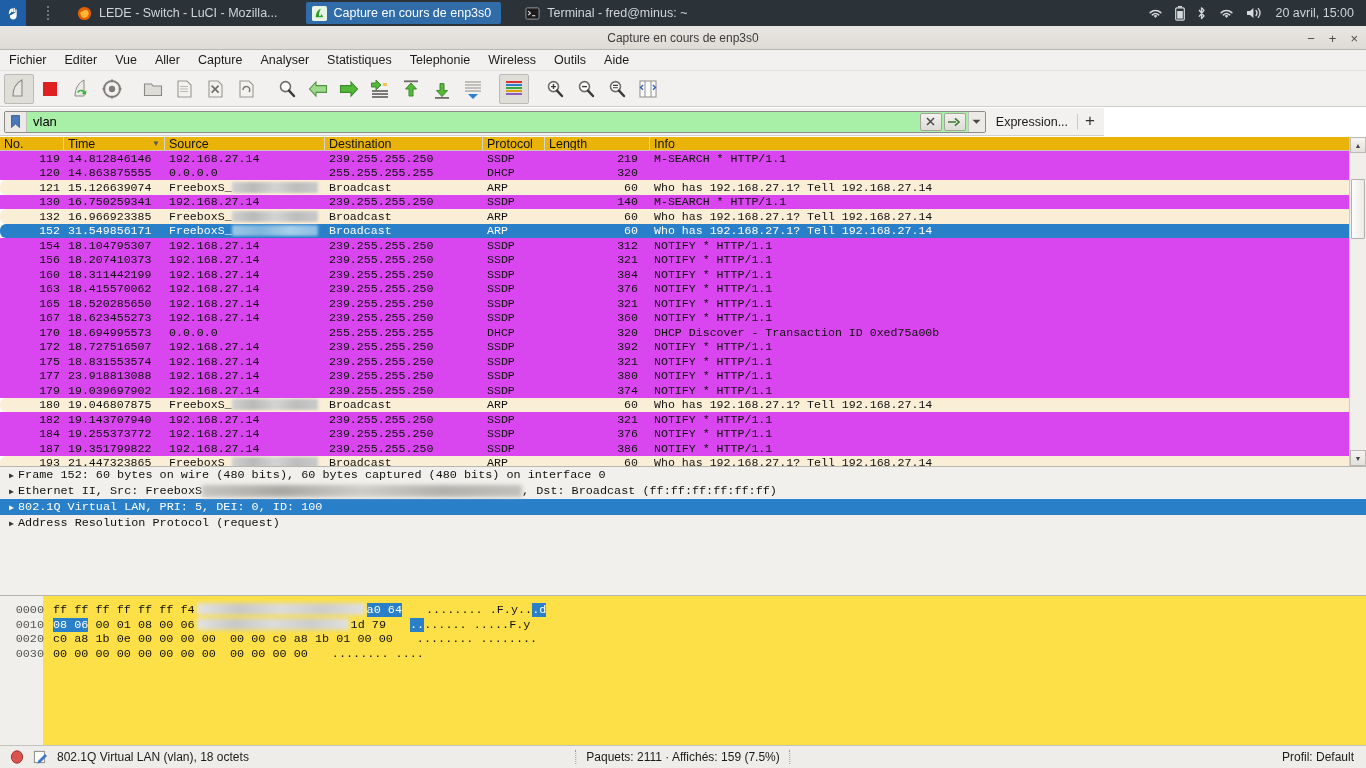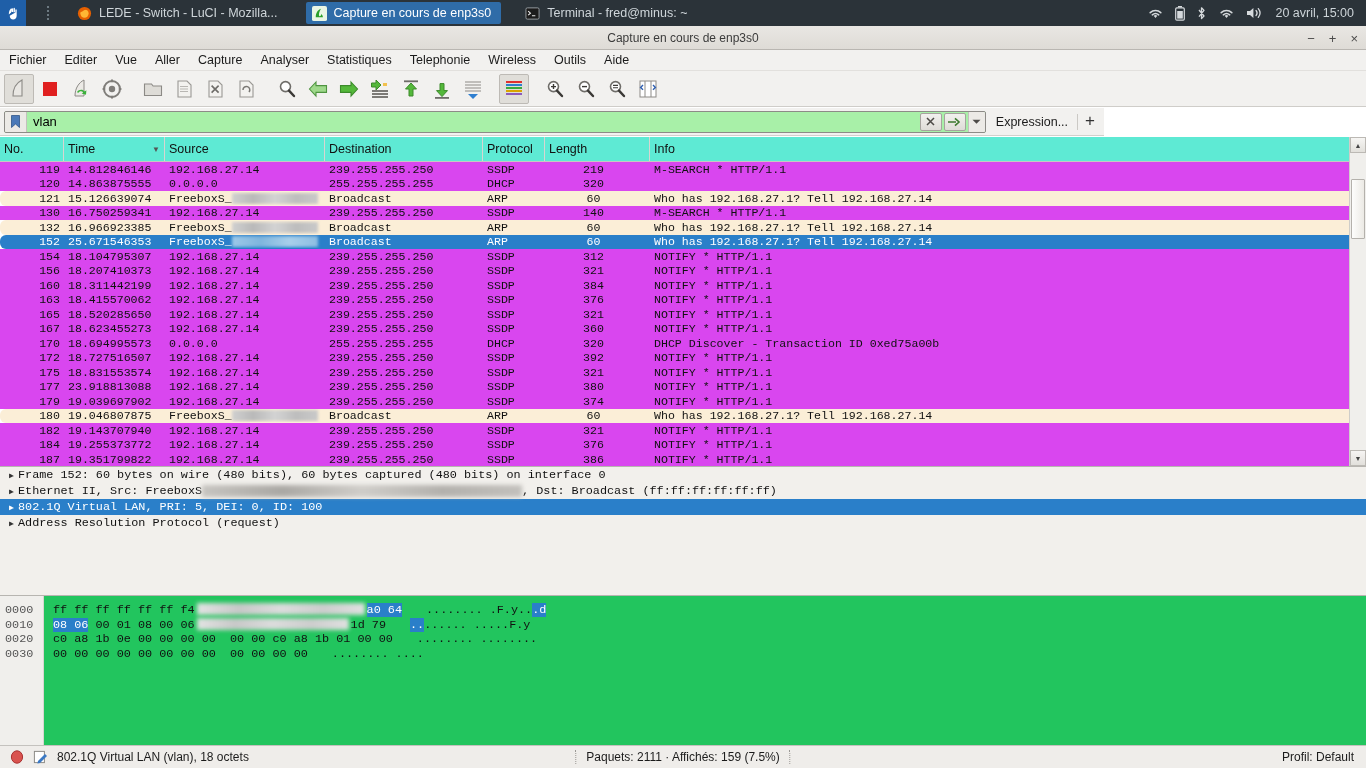--- a/index.html
+++ b/index.html
@@ -119,42 +119,42 @@
   .f-expr { font-size: 12.5px; color: #1b1b1b; padding: 0 6px; white-space: nowrap; }
   .f-divider { width: 1px; height: 16px; background: #cbc9c5; margin: 0 3px; }
   .f-plus { font-size: 17px; color: #333; padding: 0 9px 2px 4px; }
 
   
   .plist {
     position: absolute; top: 137px; left: 0; width: 1366px; height: 329px;
     background: #ffffff; overflow: hidden;
   }
   .ph {
-    display: flex; height: 25px; background: #5eead4;
+    display: flex; height: 14px; background: #eab308;
     border-bottom: 1px solid #c9c7c3; font-size: 12.5px; color: #111;
   }
   .ph > div {
     border-right: 1px solid #d7d5d1; padding: 1px 4px;
     display: flex; align-items: center; white-space: nowrap; overflow: hidden;
   }
   .ph .sortarrow { margin-left: auto; font-size: 8px; color: #555; }
   .prow {
     display: flex; height: 14.5px; font-family: "Liberation Mono", monospace;
     font-size: 11.6px; color: #111; align-items: center;
   }
   .prow > div { padding: 0 4px; white-space: nowrap; overflow: hidden; }
   .prow.ssdp, .prow.dhcp { background: #d946ef; }
   .prow.arp { background: #fbeed7; border-radius: 6px; }
   .prow.selected { background: #2a7fc9; color: #ffffff; }
   .c-no     { width: 64px;  text-align: right; }
   .c-time   { width: 101px; text-align: left; }
   .c-src    { width: 160px; }
   .c-dst    { width: 158px; }
   .c-proto  { width: 62px; }
-  .c-len    { width: 105px; text-align: center; padding-right: 12px !important; }
+  .c-len    { width: 105px; text-align: right; padding-right: 12px !important; }
   .c-info   { flex: 1 1 auto; }
   .redact {
     display: inline-block; vertical-align: -2px; height: 11px;
     background: linear-gradient(90deg,#cfcfcf,#b9b9b9,#d3d3d3,#bdbdbd,#c9c9c9);
     filter: blur(1.6px); border-radius: 1px;
   }
   .prow.selected .redact {
     background: linear-gradient(90deg,#9cc8e8,#7fb5dd,#a8cfea,#8cbde2);
   }
 
@@ -195,22 +195,23 @@
   .drow.sel .dtri { color: #fff; }
   .details .redact-det {
     display: inline-block; vertical-align: -3px; height: 12px;
     background: linear-gradient(90deg,#c6c4c0,#aaa8a4,#cfcdc9,#b3b1ad,#c2c0bc);
     filter: blur(1.9px); border-radius: 1px;
   }
 
   
   .hexpane {
     position: absolute; top: 595px; left: 0; width: 1366px; height: 150px;
-    background: #22c55e; border-top: 1px solid #b7b5b0;
+    background: #fde047; border-top: 1px solid #b7b5b0;
     overflow: hidden;
+    text-align: right;
   }
   .hex-left {
     position: absolute; left: 0; top: 0; width: 44px; height: 100%;
     background: #f0efec; border-right: 1px solid #d8d6d2;
   }
   .hexrows {
     position: absolute; left: 0; top: 7px;
     font-family: "Liberation Mono", monospace; font-size: 11.8px; color: #111;
   }
   .hexrow { display: flex; height: 14.5px; align-items: center; white-space: pre; }
@@ -566,21 +567,21 @@
           <div class="c-no">132</div>
           <div class="c-time">16.966923385</div>
           <div class="c-src">FreeboxS_<span class="redact" style="width: 86px;"></span></div>
           <div class="c-dst">Broadcast</div>
           <div class="c-proto">ARP</div>
           <div class="c-len">60</div>
           <div class="c-info">Who has 192.168.27.1? Tell 192.168.27.14</div>
         </div>
         <div class="prow arp selected">
           <div class="c-no">152</div>
-          <div class="c-time">25.671546353</div>
+          <div class="c-time">31.549856171</div>
           <div class="c-src">FreeboxS_<span class="redact" style="width: 86px;"></span></div>
           <div class="c-dst">Broadcast</div>
           <div class="c-proto">ARP</div>
           <div class="c-len">60</div>
           <div class="c-info">Who has 192.168.27.1? Tell 192.168.27.14</div>
         </div>
         <div class="prow ssdp">
           <div class="c-no">154</div>
           <div class="c-time">18.104795307</div>
           <div class="c-src">192.168.27.14</div>

